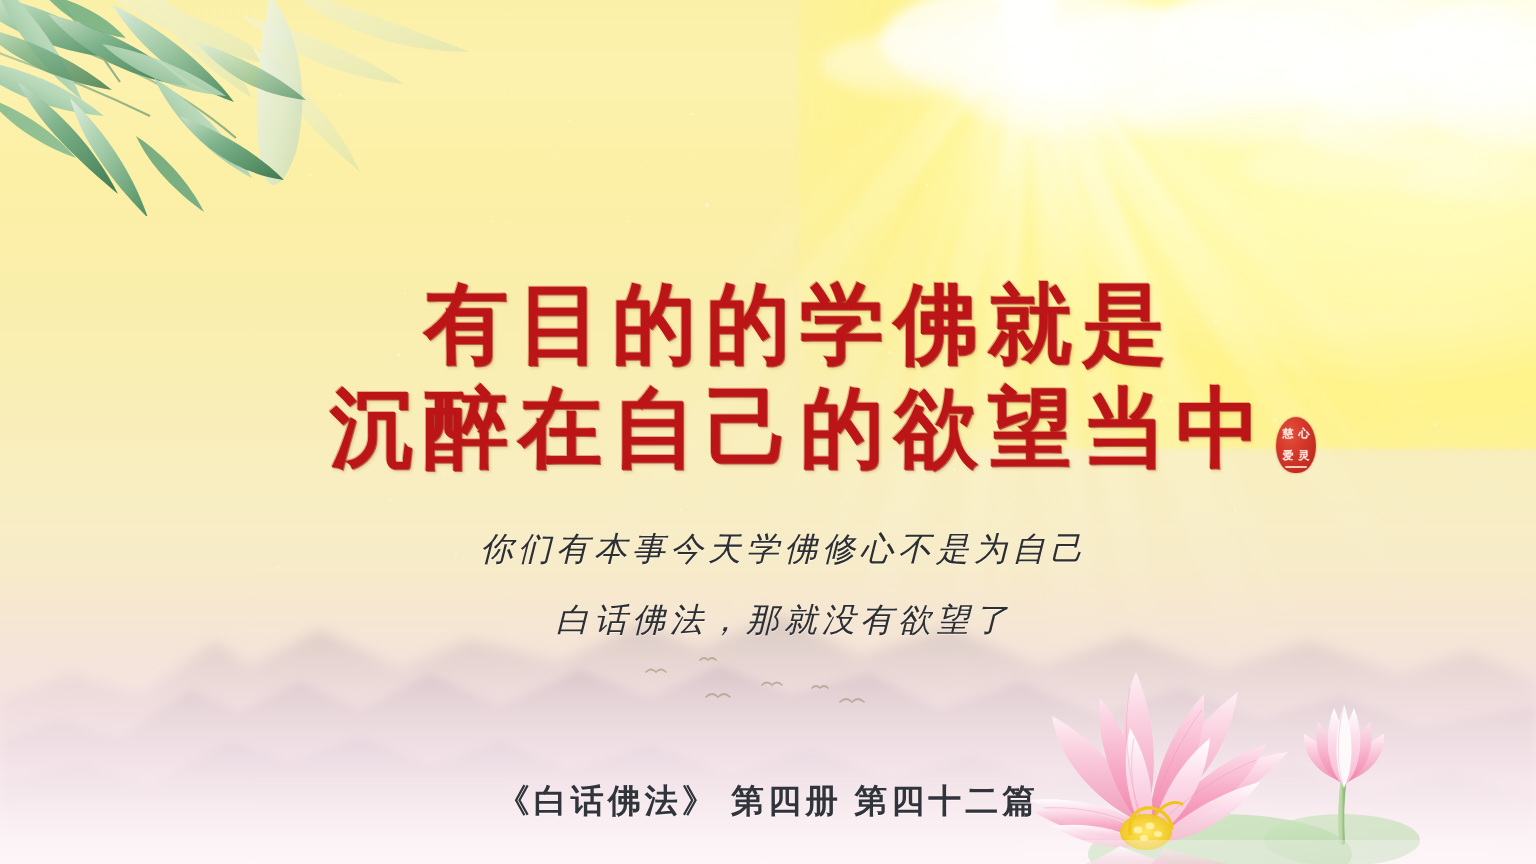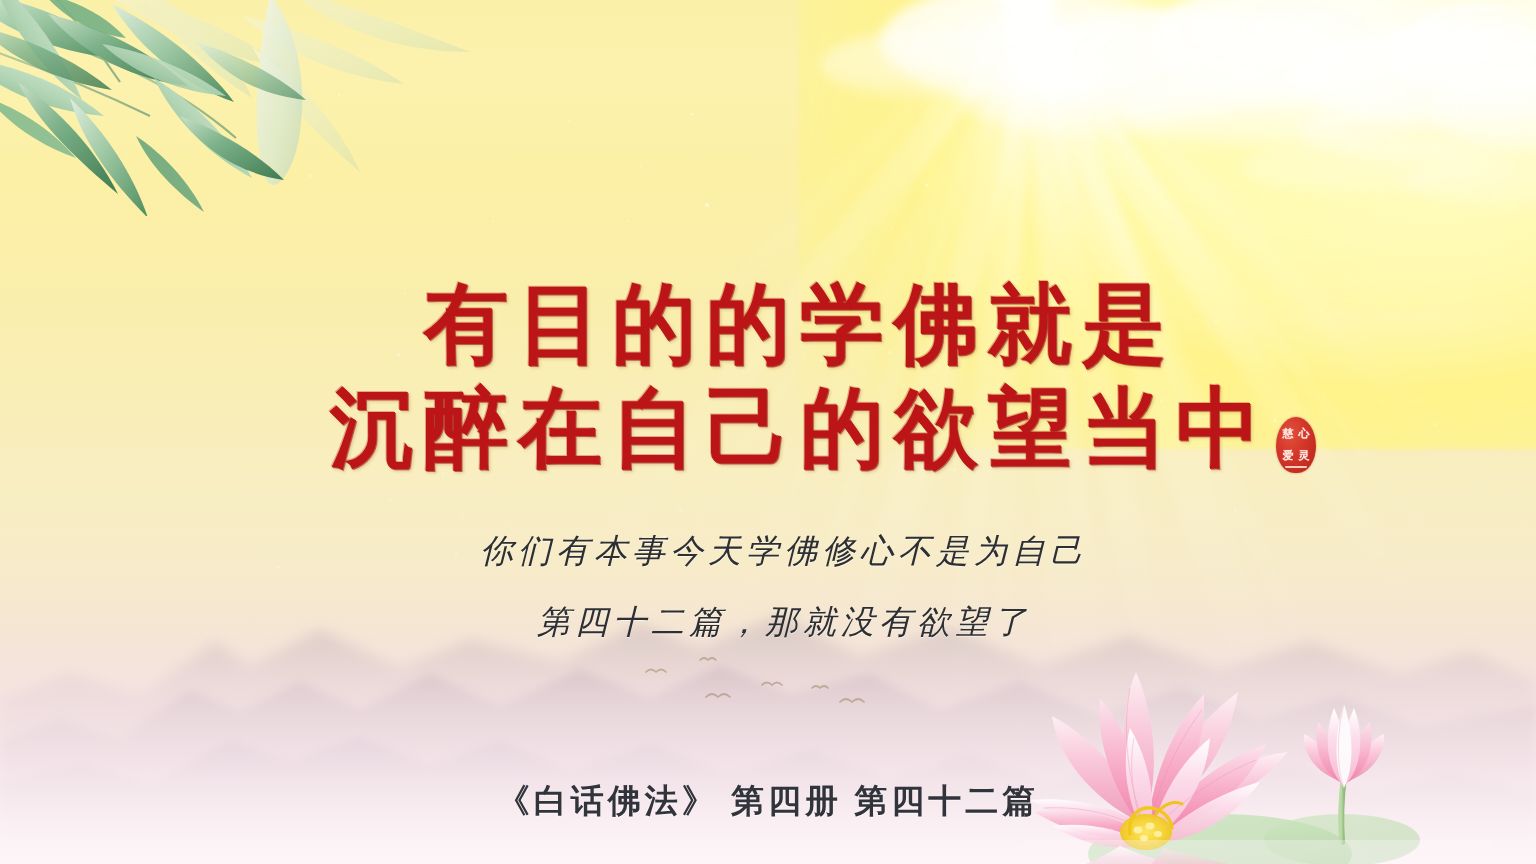--- a/index.html
+++ b/index.html
@@ -235,21 +235,21 @@
   .subtitle-block {
     position: absolute;
     left: 0;
     top: 516px;
     width: 100%;
     text-align: center;
   }
   .subtitle-line {
     display: block;
     color: #2d2f33;
-    font-family: Liberation Serif, serif;
+    font-family: Liberation Mono, monospace;
     font-size: 33px;
     letter-spacing: 5px;
     line-height: 71px;
     white-space: nowrap;
     font-style: italic;
     text-shadow: 0 1px 0 rgba(255,255,255,0.55);
     padding-left: 32px;
   }
 
   .footer-block {
@@ -629,21 +629,21 @@
           <span class="sc">心</span>
           <span class="sc">爱</span>
           <span class="sc">灵</span>
         </div>
         <div class="seal-bar"></div>
       </div>
     </div>
 
     <div class="subtitle-block">
       <span class="subtitle-line">你们有本事今天学佛修心不是为自己</span>
-      <span class="subtitle-line">第四十二篇，那就没有欲望了</span>
+      <span class="subtitle-line">白话佛法，那就没有欲望了</span>
     </div>
 
     <div class="footer-block">
       <span class="footer-line">《白话佛法》 第四册 第四十二篇</span>
     </div>
 
   </div>
 </div>
 
 </body></html>

